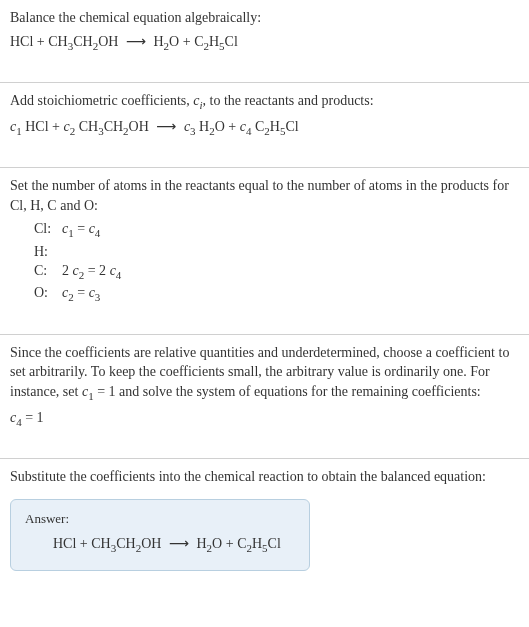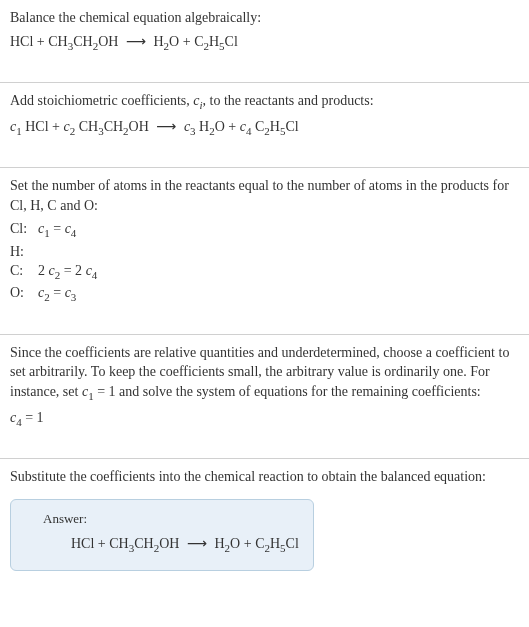--- a/index.html
+++ b/index.html
@@ -26,36 +26,37 @@
       margin-top: 4px;
     }
     .coef-table {
       margin-top: 4px;
     }
     .coef-row {
       display: flex;
     }
     .coef-label {
       width: 28px;
+      margin-left: 24px;
     }
     .sub {
       vertical-align: sub;
       font-size: 11px;
     }
     .italic {
       font-style: italic;
     }
     .arrow {
       padding: 0 4px;
     }
     .answer-box {
       background: #e8f0f8;
       border: 1px solid #b8cfe0;
       border-radius: 6px;
-      padding: 10px 14px 14px 32px;
+      padding: 10px 14px 14px 14px;
       margin: 8px 10px 10px 10px;
       display: inline-block;
       min-width: 300px;
     }
     .answer-label {
       font-size: 13px;
       margin-bottom: 6px;
     }
     .answer-eq {
       padding-left: 28px;

